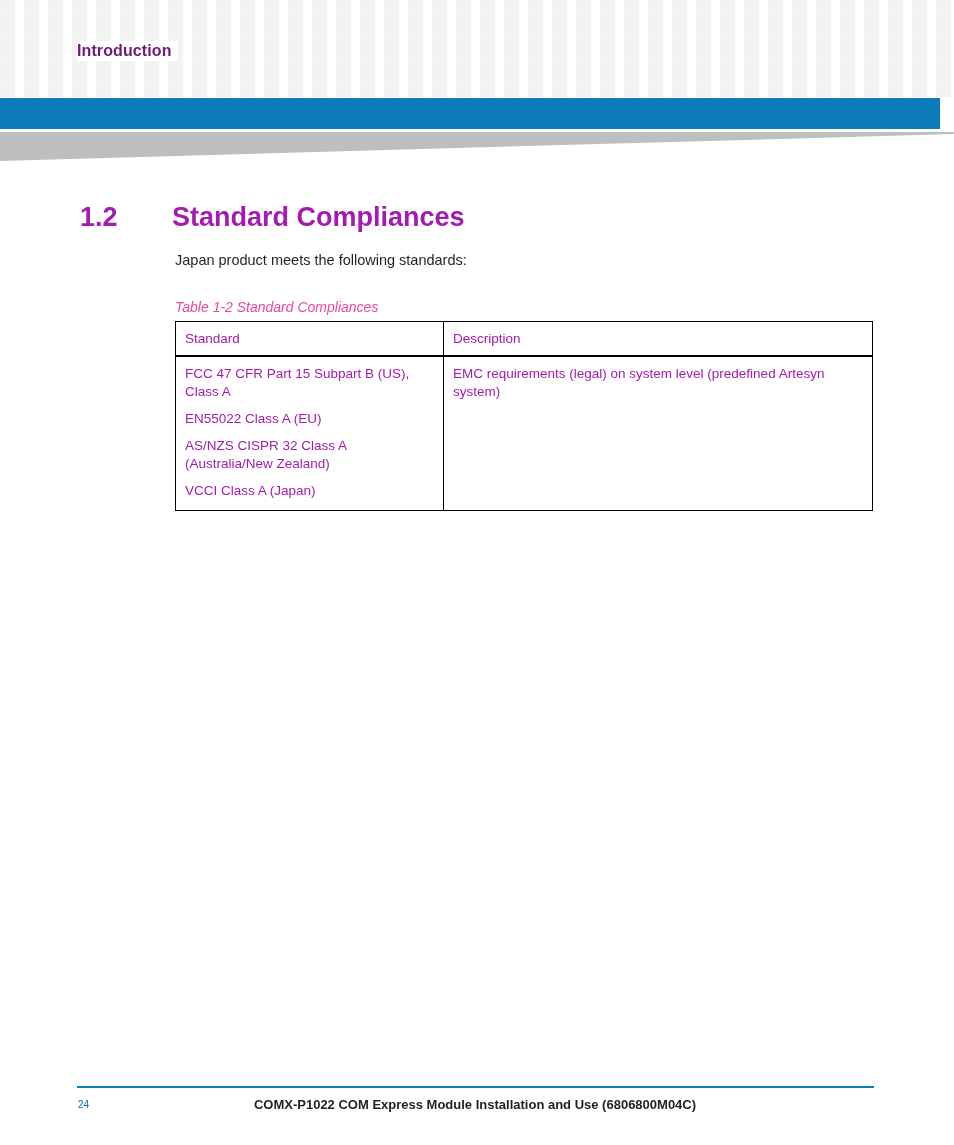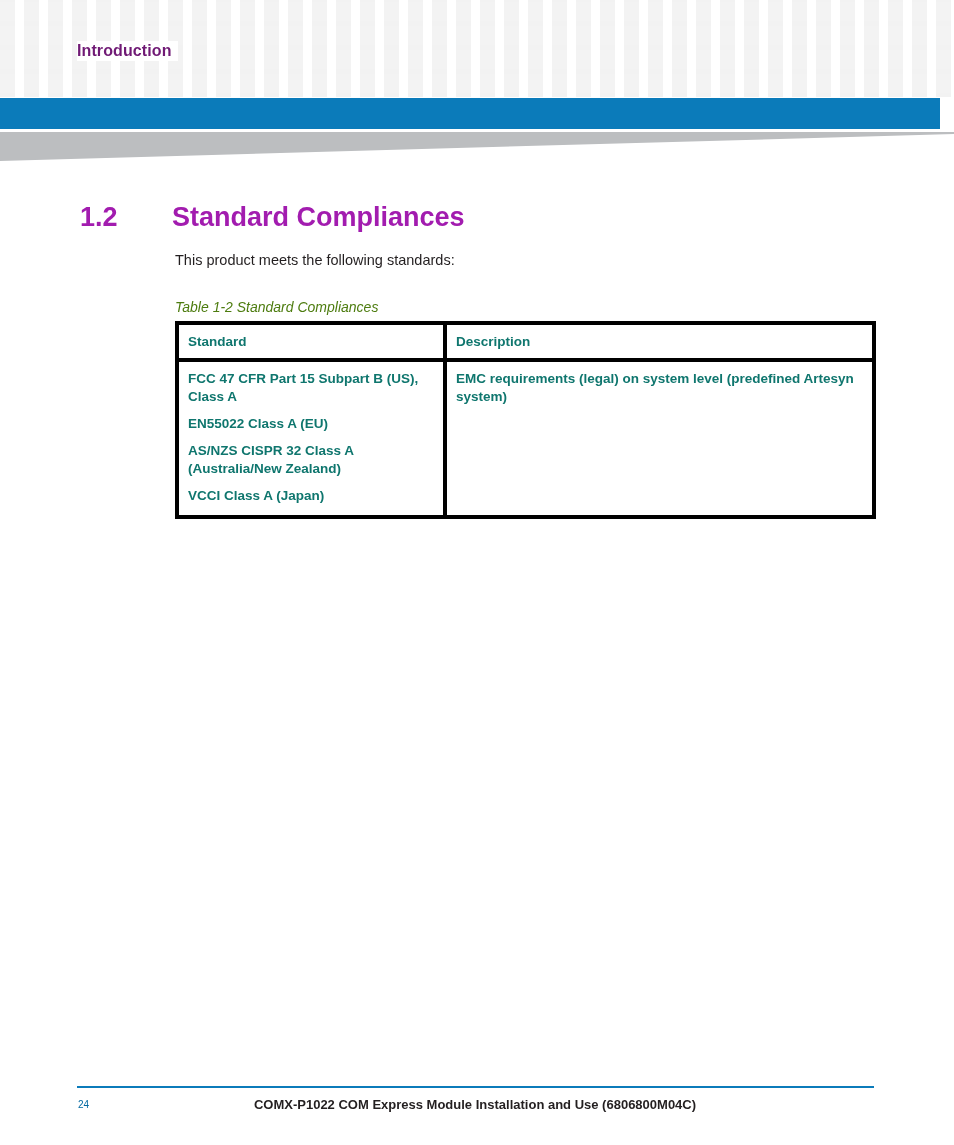--- a/index.html
+++ b/index.html
@@ -109,42 +109,42 @@
     line-height: 20px;
     color: #231f20;
   }
 
   .table-caption {
     position: absolute;
     left: 175px;
     top: 122px;
     font-size: 14px;
     font-style: italic;
-    color: #4d7c0f;
+    color: #ec4899;
     line-height: 18px;
   }
 
   
   .std-table {
     position: absolute;
     left: 175px;
     top: 159px;
     width: 697px;
     border-collapse: collapse;
     table-layout: fixed;
   }
   .std-table th,
   .std-table td {
-    border: 4px solid #000000;
+    border: 1px solid #000000;
     vertical-align: top;
     text-align: left;
-    font-weight: bold;
+    font-weight: normal;
     font-size: 13.5px;
     line-height: 18px;
-    color: #0f766e;
+    color: #a21caf;
     padding: 7px 9px 9px 9px;
   }
   .std-table col.c1 { width: 268px; }
   .std-table col.c2 { width: 429px; }
 
   .std-table thead th {
     border-bottom: 2.5px solid #000000;
     padding-top: 8px;
     padding-bottom: 7px;
   }
@@ -210,21 +210,21 @@
     <polygon points="0,0 954,0 954,2 0,29" fill="#bcbec0"></polygon>
   </svg>
 </div>
 
 <div class="content">
 
   <h1 class="section-heading">
     <span class="num">1.2</span><span>Standard Compliances</span>
   </h1>
 
-  <p class="intro-text">This product meets the following standards:</p>
+  <p class="intro-text">Japan product meets the following standards:</p>
 
   <p class="table-caption">Table 1-2 Standard Compliances</p>
 
   <table class="std-table">
     <colgroup>
       <col class="c1">
       <col class="c2">
     </colgroup>
     <thead>
       <tr>

